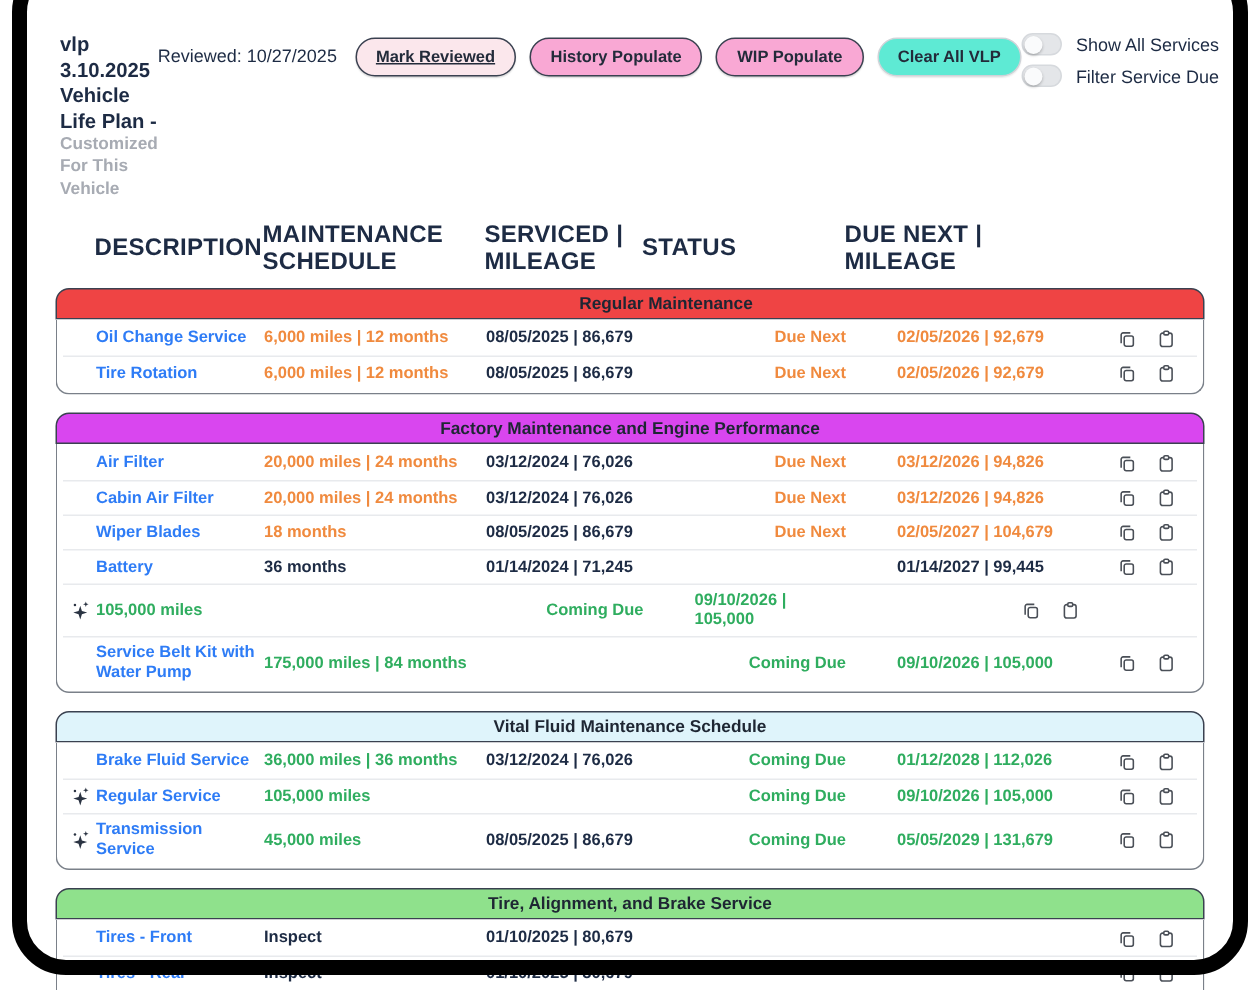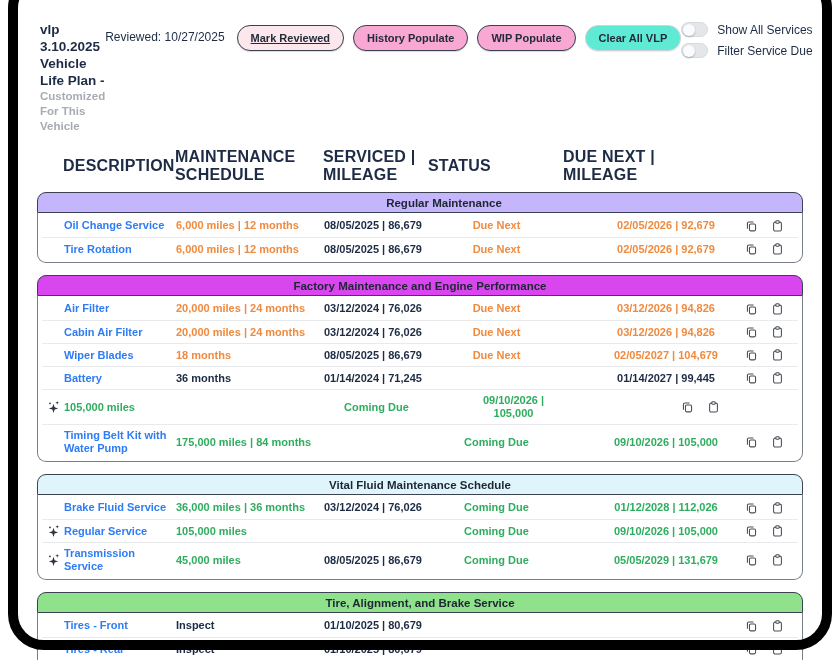--- a/index.html
+++ b/index.html
@@ -55,22 +55,22 @@
     display:flex; align-items:center; justify-content:center;
   }
   .sec-title { font-size:11.5px; font-weight:bold; color:#1E2633; }
   .sec-body { border:1.4px solid #7A8089; border-top:none; border-radius:0 0 9px 9px; padding:1px 4px 2px 4px; background:#fff; }
   .row { min-height:23px; padding:4px 0; }
   .row + .row { border-top:1px solid #E8EAED; }
   .cell { font-size:11px; font-weight:bold; line-height:13px; }
   .desc-cell { padding-right:3px; }
   .link { color:#2E7CF6; cursor:pointer; }
   .serviced-cell { color:#1D2B44; }
-  .status-cell { text-align:center; }
-  .due-cell { padding-left:34px;text-align:center; }
+  .status-cell { text-align:right; }
+  .due-cell { padding-left:34px; }
   .tone-orange { color:#F08A3E; }
   .tone-green { color:#2FAD5F; }
   .tone-dark { color:#1D2B44; }
   .sparkle { width:22px; display:flex; justify-content:center; }
   .icon-cell { display:flex; justify-content:flex-end; gap:13px; padding-right:14px; }
   .icon-btn { width:13px; height:14px; cursor:pointer; display:inline-flex; }
   .icon-btn svg { width:100%; height:100%; }
 </style>
 </head>
 <body>
@@ -111,21 +111,21 @@
     <div class="col-h left-desc">DESCRIPTION</div>
     <div class="col-h">MAINTENANCE SCHEDULE</div>
     <div class="col-h">SERVICED | MILEAGE</div>
     <div class="col-h">STATUS</div>
     <div class="col-h">DUE NEXT | MILEAGE</div>
     <div class="col-h"></div>
   </div>
 
   <div class="sections">
       <div class="section">
-    <div class="sec-header" style="background: #c4b5fd; padding-left: 48px;">
+    <div class="sec-header" style="background: #ef4444; padding-left: 48px;">
       <span class="sec-title">Regular Maintenance</span>
     </div>
     <div class="sec-body">
           <div class="row grid7">
     <span class="sparkle" style="visibility: hidden;">
       <svg width="13" height="14" viewBox="0 0 14 15" fill="#2A3342">
         <path d="M7 4 L8.2 7.8 L12 9 L8.2 10.2 L7 14 L5.8 10.2 L2 9 L5.8 7.8 Z"></path>
         <path d="M11 1 L11.5 2.5 L13 3 L11.5 3.5 L11 5 L10.5 3.5 L9 3 L10.5 2.5 Z"></path>
         <circle cx="3.2" cy="3.6" r="0.9"></circle>
       </svg>
@@ -325,21 +325,21 @@
     </span>
   </div>
           <div class="row grid7">
     <span class="sparkle" style="visibility: hidden;">
       <svg width="13" height="14" viewBox="0 0 14 15" fill="#2A3342">
         <path d="M7 4 L8.2 7.8 L12 9 L8.2 10.2 L7 14 L5.8 10.2 L2 9 L5.8 7.8 Z"></path>
         <path d="M11 1 L11.5 2.5 L13 3 L11.5 3.5 L11 5 L10.5 3.5 L9 3 L10.5 2.5 Z"></path>
         <circle cx="3.2" cy="3.6" r="0.9"></circle>
       </svg>
     </span>
-    <span class="cell desc-cell link">Timing Belt Kit with Water Pump</span>
+    <span class="cell desc-cell link">Service Belt Kit with Water Pump</span>
     <span class="cell schedule-cell tone-green">175,000 miles | 84 months</span>
     <span class="cell serviced-cell"></span>
     <span class="cell status-cell tone-green">Coming Due</span>
     <span class="cell due-cell tone-green">09/10/2026 | 105,000</span>
     <span class="icon-cell">
       <span class="icon-btn">
         <svg viewBox="0 0 16 16" fill="none" stroke="#4A4F57" stroke-width="1.3">
           <rect x="5.5" y="5.5" width="7.5" height="8.5" rx="1.6"></rect>
           <path d="M10.5 3 H4.6 C3.7 3 3 3.7 3 4.6 V11.5"></path>
         </svg>

